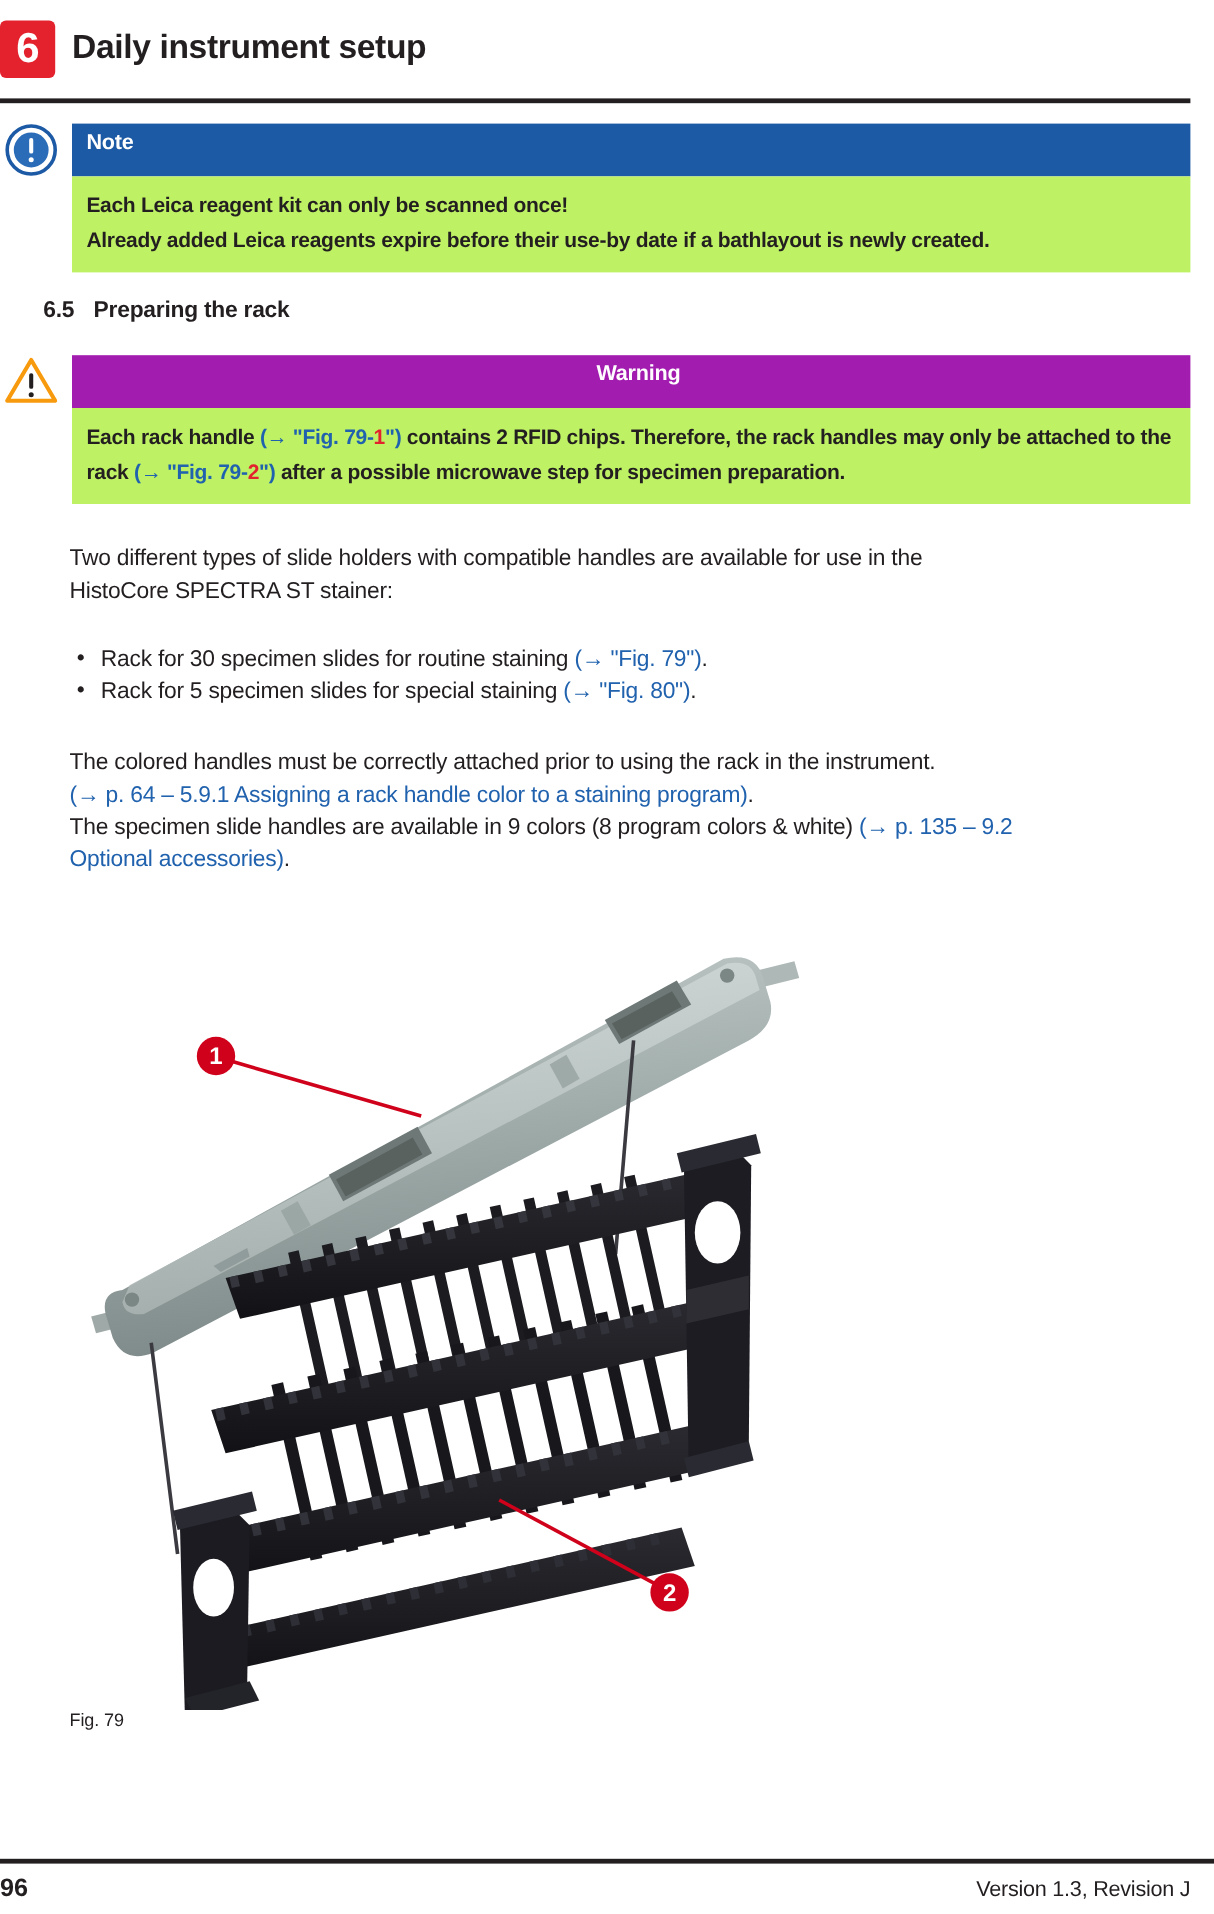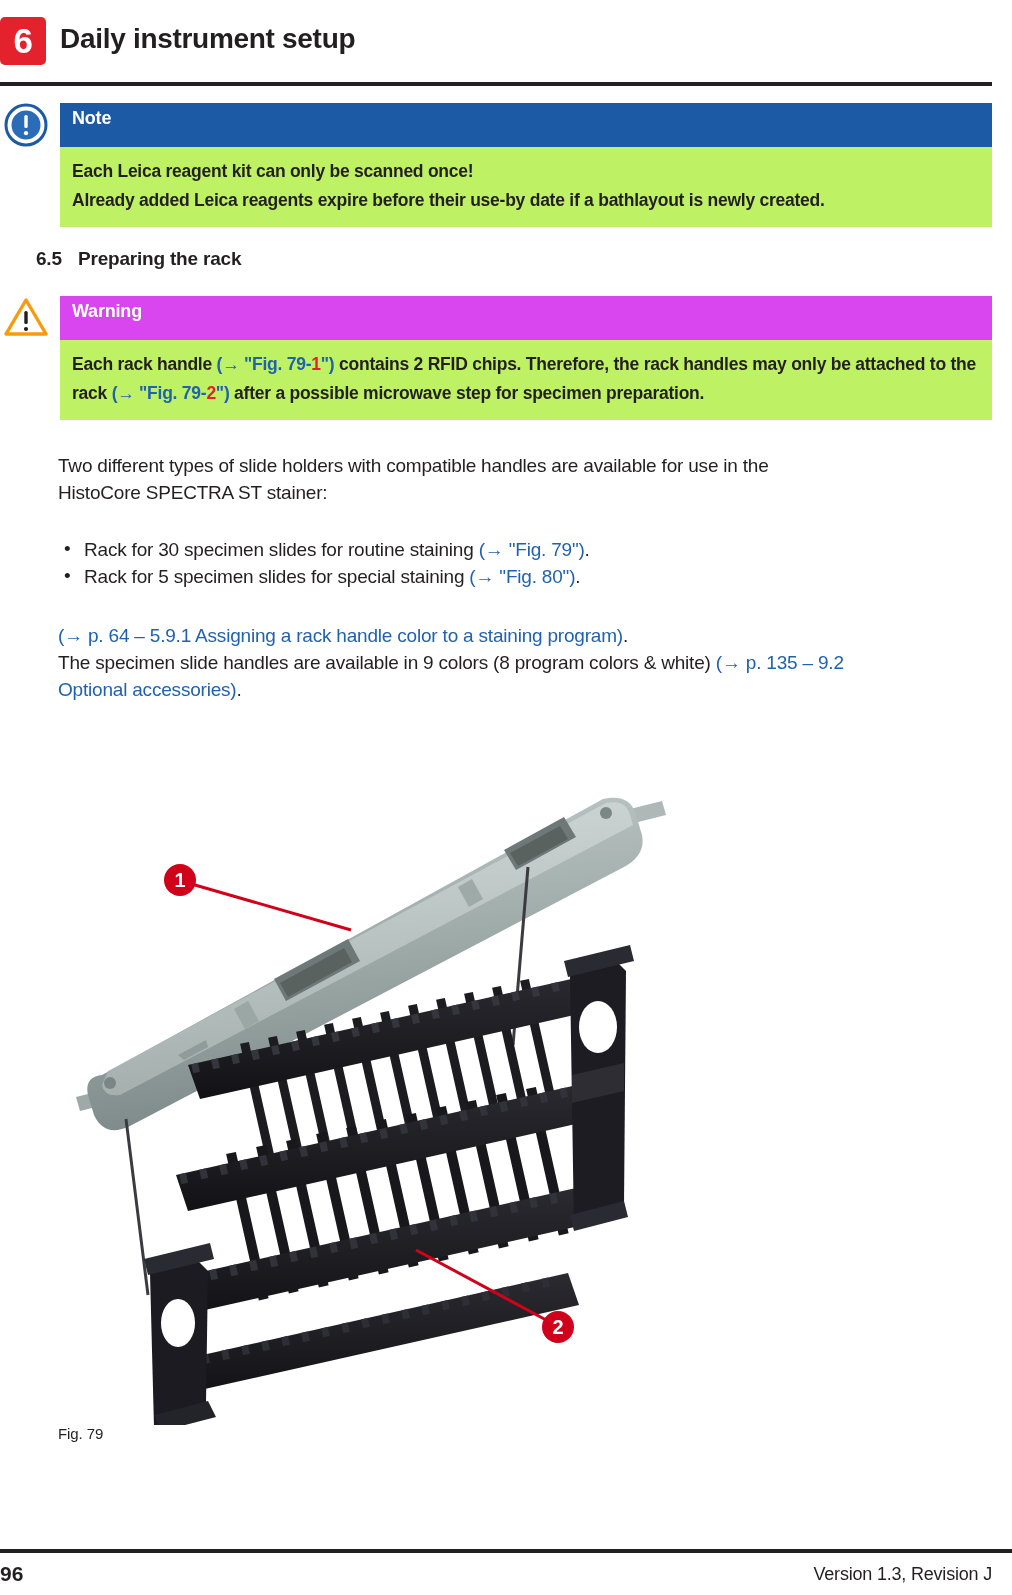--- a/index.html
+++ b/index.html
@@ -86,21 +86,21 @@
   .adm-head {
     height: 44px;
     line-height: 30px;
     padding-left: 12px;
     font-size: 18px;
     font-weight: bold;
     color: #ffffff;
     letter-spacing: -0.2px;
   }
   .adm-head.note { background: #1d5aa5; }
-  .adm-head.warning { background: #d946ef; }
+  .adm-head.warning { background: #a21caf; text-align: center; }
   .adm-content {
     background: #bef264;
     padding: 10px 12px 12px 12px;
     font-size: 17.5px;
     font-weight: bold;
     line-height: 29px;
     color: #231f20;
     letter-spacing: -0.25px;
   }
   .adm-content p { margin: 0; }
@@ -271,20 +271,21 @@
   </div>
 
   <div class="body-text bullets">
     <ul>
       <li><span>Rack for 30 specimen slides for routine staining </span><span class="link">(→ "Fig. 79")</span><span>.</span></li>
       <li><span>Rack for 5 specimen slides for special staining </span><span class="link">(→ "Fig. 80")</span><span>.</span></li>
     </ul>
   </div>
 
   <div class="body-text para-colors">
+    <p>The colored handles must be correctly attached prior to using the rack in the instrument.</p>
     <p><span class="link">(→ p. 64 – 5.9.1 Assigning a rack handle color to a staining program)</span><span>.</span></p>
     <p><span>The specimen slide handles are available in 9 colors (8 program colors &amp; white) </span><span class="link">(→ p. 135 – 9.2</span></p>
     <p><span class="link">Optional accessories)</span><span>.</span></p>
   </div>
 
   <div class="figure">
     <svg class="fig-canvas" viewBox="0 0 640 650">
       <defs>
         <linearGradient id="handleGrad" x1="0" y1="0" x2="0.2" y2="1">
           <stop offset="0%" stop-color="#c3cccb"></stop>

